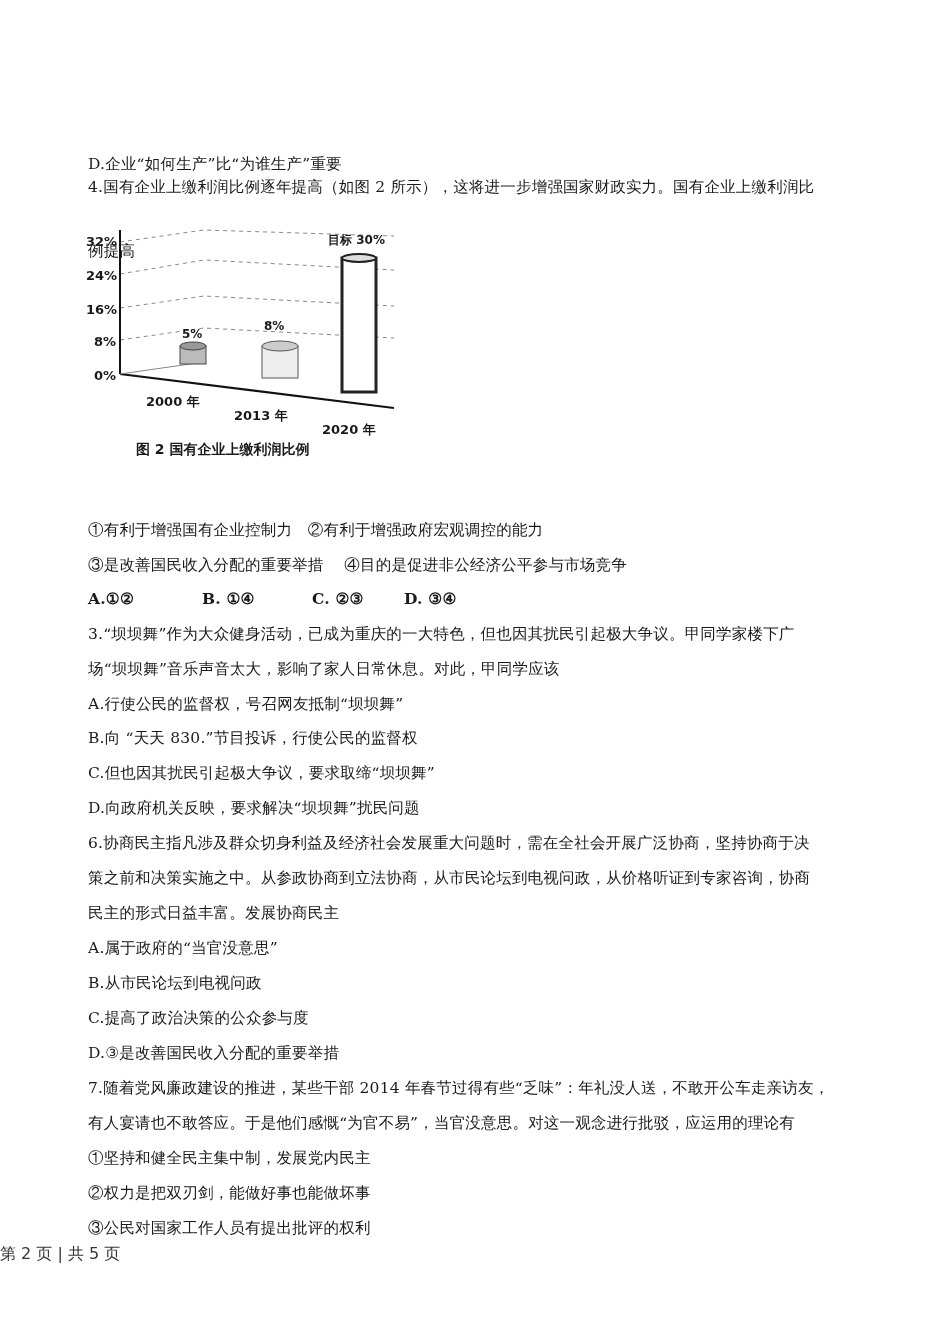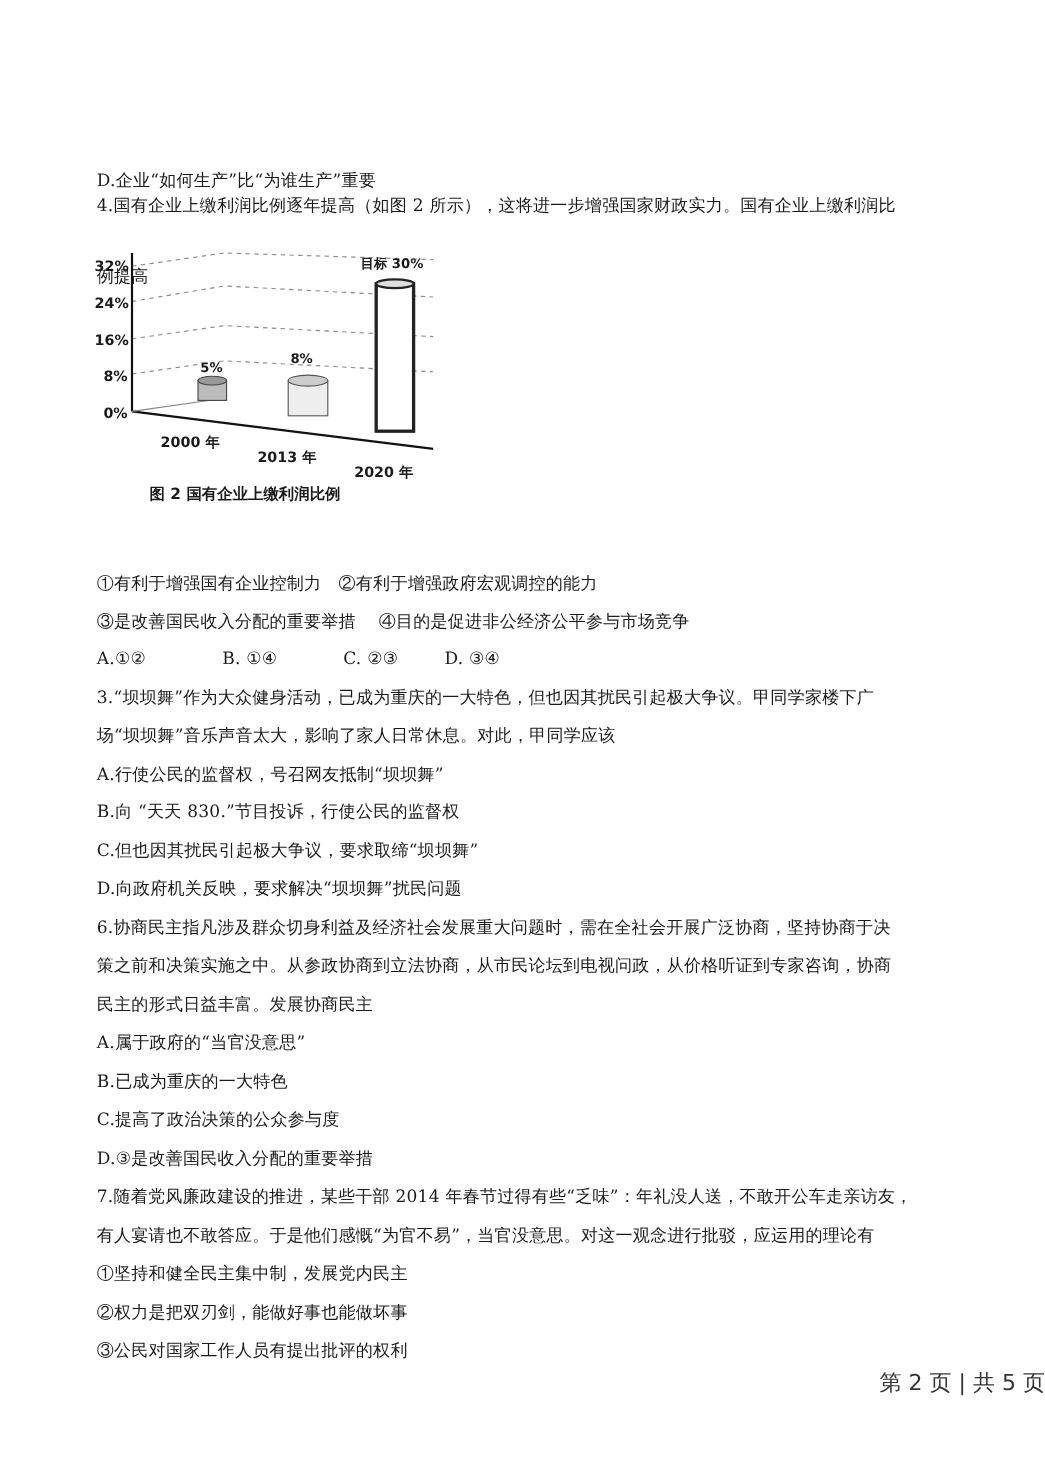--- a/index.html
+++ b/index.html
@@ -13,24 +13,24 @@
       font-size: 15.5px; line-height: 20px; white-space: nowrap;
       letter-spacing: 0.2px;
       margin-top: 37px;
     }
     .chart {
       position: absolute; left: 84px; top: 222px; width: 310px; height: 238px;
     }
     .chart svg { width: 100%; height: 100%; }
     .chart text { font-family: "DejaVu Sans", "Liberation Sans", sans-serif; font-weight: bold; fill: #1a1a1a; }
     .footer {
-      position: absolute; left: 0; right: 0; top: 1244px; text-align: right;
-      font-family: "DejaVu Sans", "Liberation Sans", sans-serif; font-size: 20px; color: #333;
+      position: absolute; left: 0; right: 0; top: 1244px; text-align: left;
+      font-family: "DejaVu Sans", "Liberation Sans", sans-serif; font-size: 16px; color: #333;
     }
-    .opts span { display: inline-block; }
+    .opts span { display: inline-block; font-weight: bold; }
   </style>
 </head>
 <body>
 
 <div class="line" style="top:117px">D.企业“如何生产”比“为谁生产”重要</div>
 <div class="line" style="top:140px">4.国有企业上缴利润比例逐年提高（如图 2 所示），这将进一步增强国家财政实力。国有企业上缴利润比</div>
 <div class="line" style="top:204px">例提高</div>
 
 <div class="chart">
   <svg viewBox="0 0 310 238" xmlns="http://www.w3.org/2000/svg">
@@ -83,21 +83,21 @@
 <div class="line" style="top:622px">场“坝坝舞”音乐声音太大，影响了家人日常休息。对此，甲同学应该</div>
 <div class="line" style="top:657px">A.行使公民的监督权，号召网友抵制“坝坝舞”</div>
 <div class="line" style="top:691px">B.向 “天天 830.”节目投诉，行使公民的监督权</div>
 <div class="line" style="top:726px">C.但也因其扰民引起极大争议，要求取缔“坝坝舞”</div>
 <div class="line" style="top:761px">D.向政府机关反映，要求解决“坝坝舞”扰民问题</div>
 
 <div class="line" style="top:796px">6.协商民主指凡涉及群众切身利益及经济社会发展重大问题时，需在全社会开展广泛协商，坚持协商于决</div>
 <div class="line" style="top:831px">策之前和决策实施之中。从参政协商到立法协商，从市民论坛到电视问政，从价格听证到专家咨询，协商</div>
 <div class="line" style="top:866px">民主的形式日益丰富。发展协商民主</div>
 <div class="line" style="top:901px">A.属于政府的“当官没意思”</div>
-<div class="line" style="top:936px">B.已成为重庆的一大特色</div>
+<div class="line" style="top:936px">B.从市民论坛到电视问政</div>
 <div class="line" style="top:971px">C.提高了政治决策的公众参与度</div>
 <div class="line" style="top:1006px">D.③是改善国民收入分配的重要举措</div>
 
 <div class="line" style="top:1041px">7.随着党风廉政建设的推进，某些干部 2014 年春节过得有些“乏味”：年礼没人送，不敢开公车走亲访友，</div>
 <div class="line" style="top:1076px">有人宴请也不敢答应。于是他们感慨“为官不易”，当官没意思。对这一观念进行批驳，应运用的理论有</div>
 <div class="line" style="top:1111px">①坚持和健全民主集中制，发展党内民主</div>
 <div class="line" style="top:1146px">②权力是把双刃剑，能做好事也能做坏事</div>
 <div class="line" style="top:1181px">③公民对国家工作人员有提出批评的权利</div>
 
 <div class="footer">第 2 页 | 共 5 页</div>

